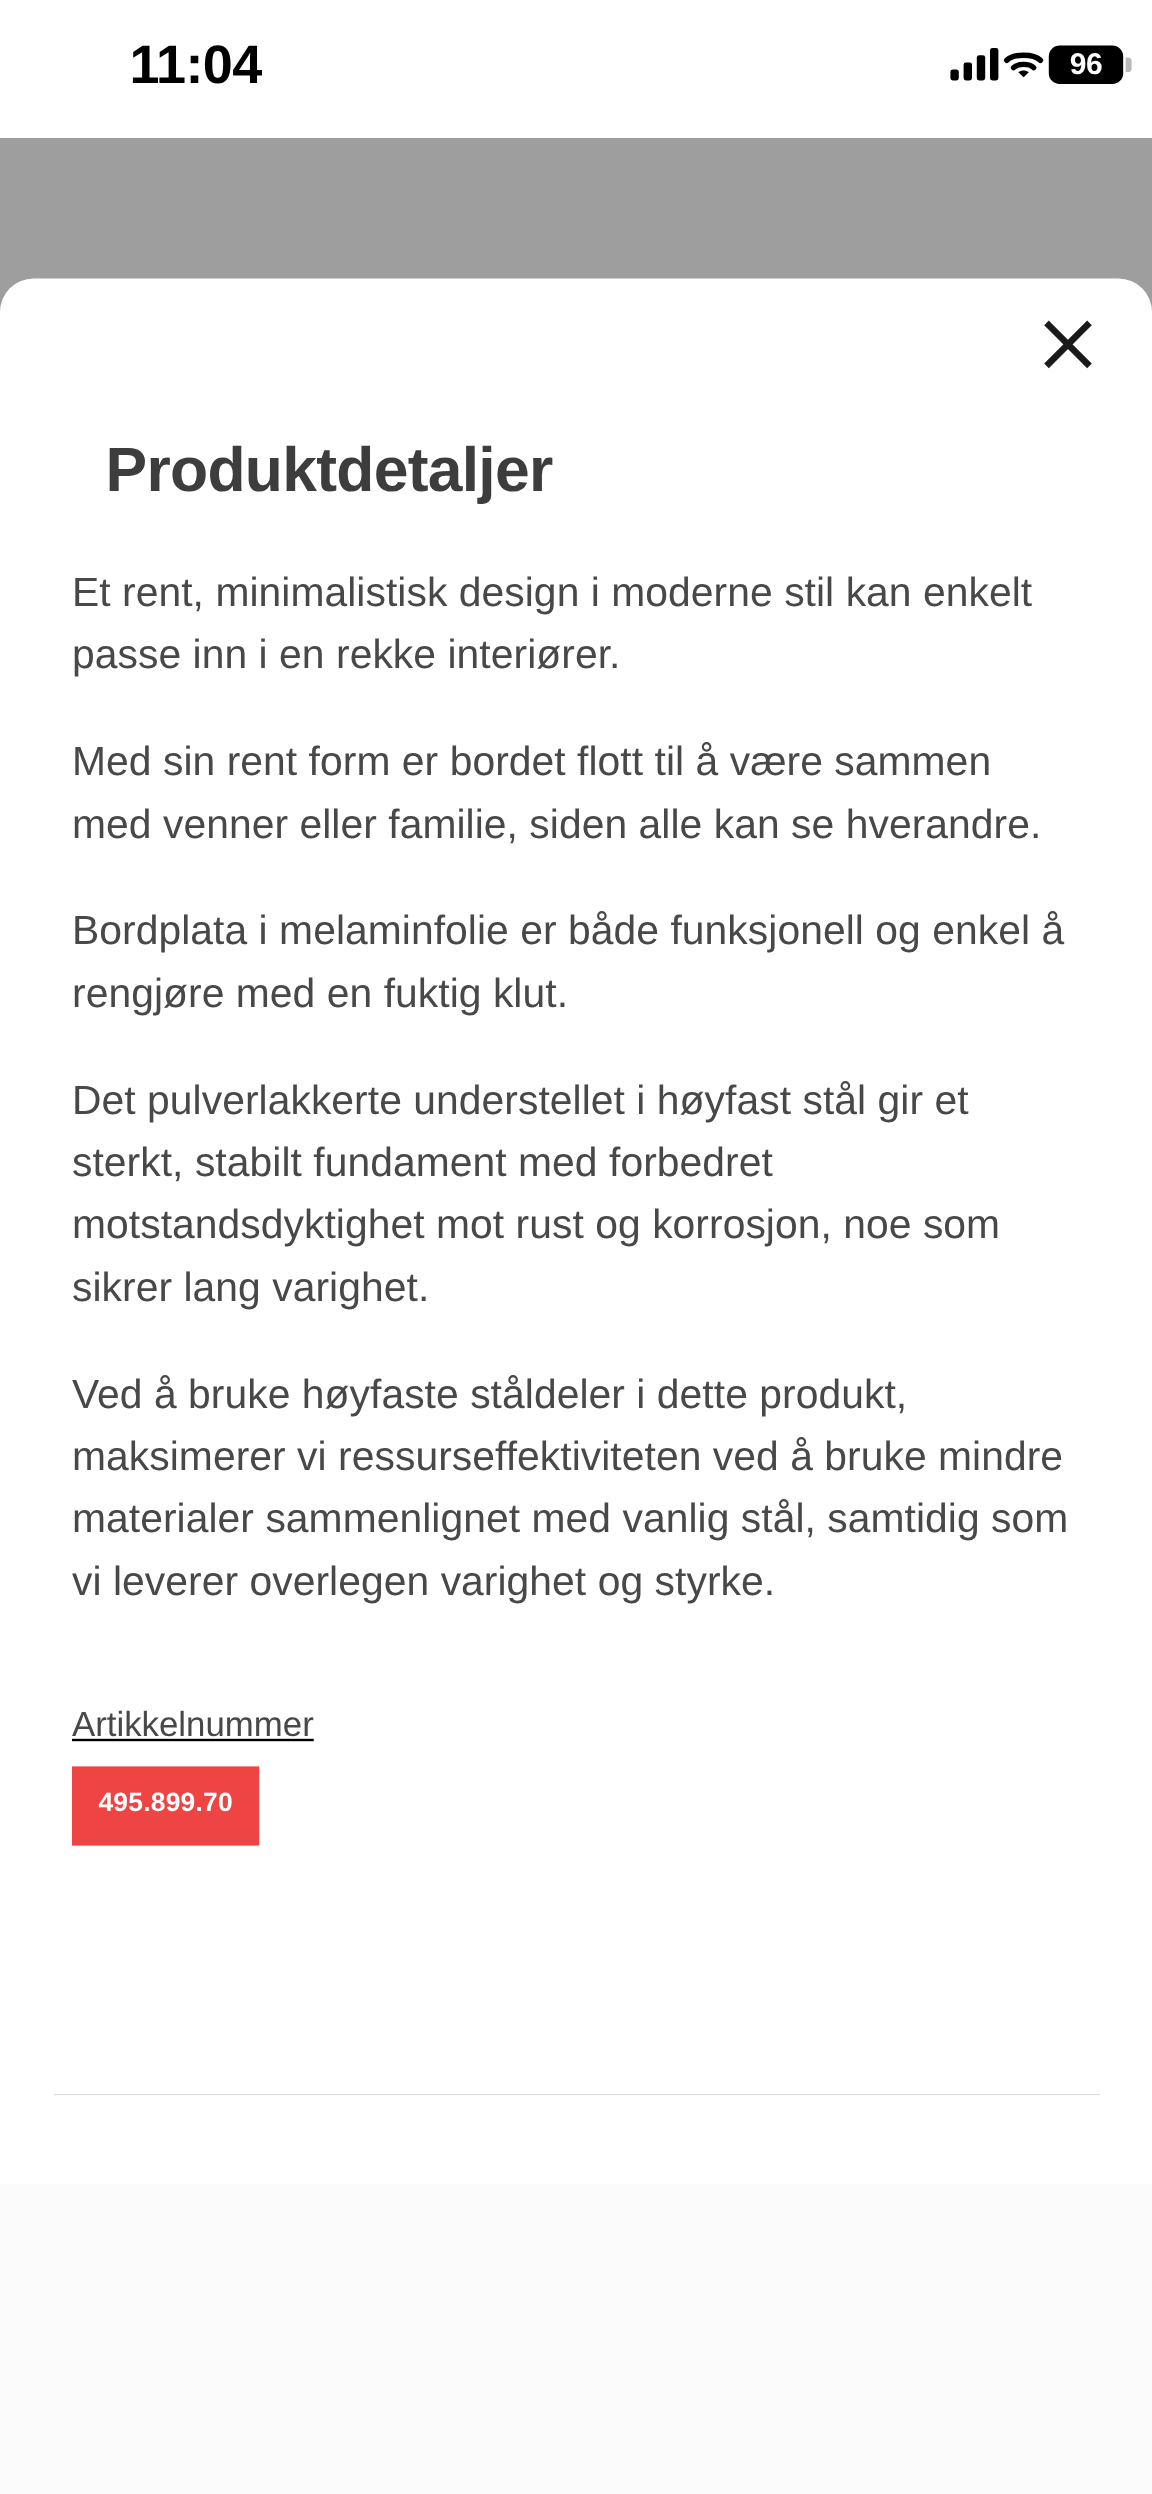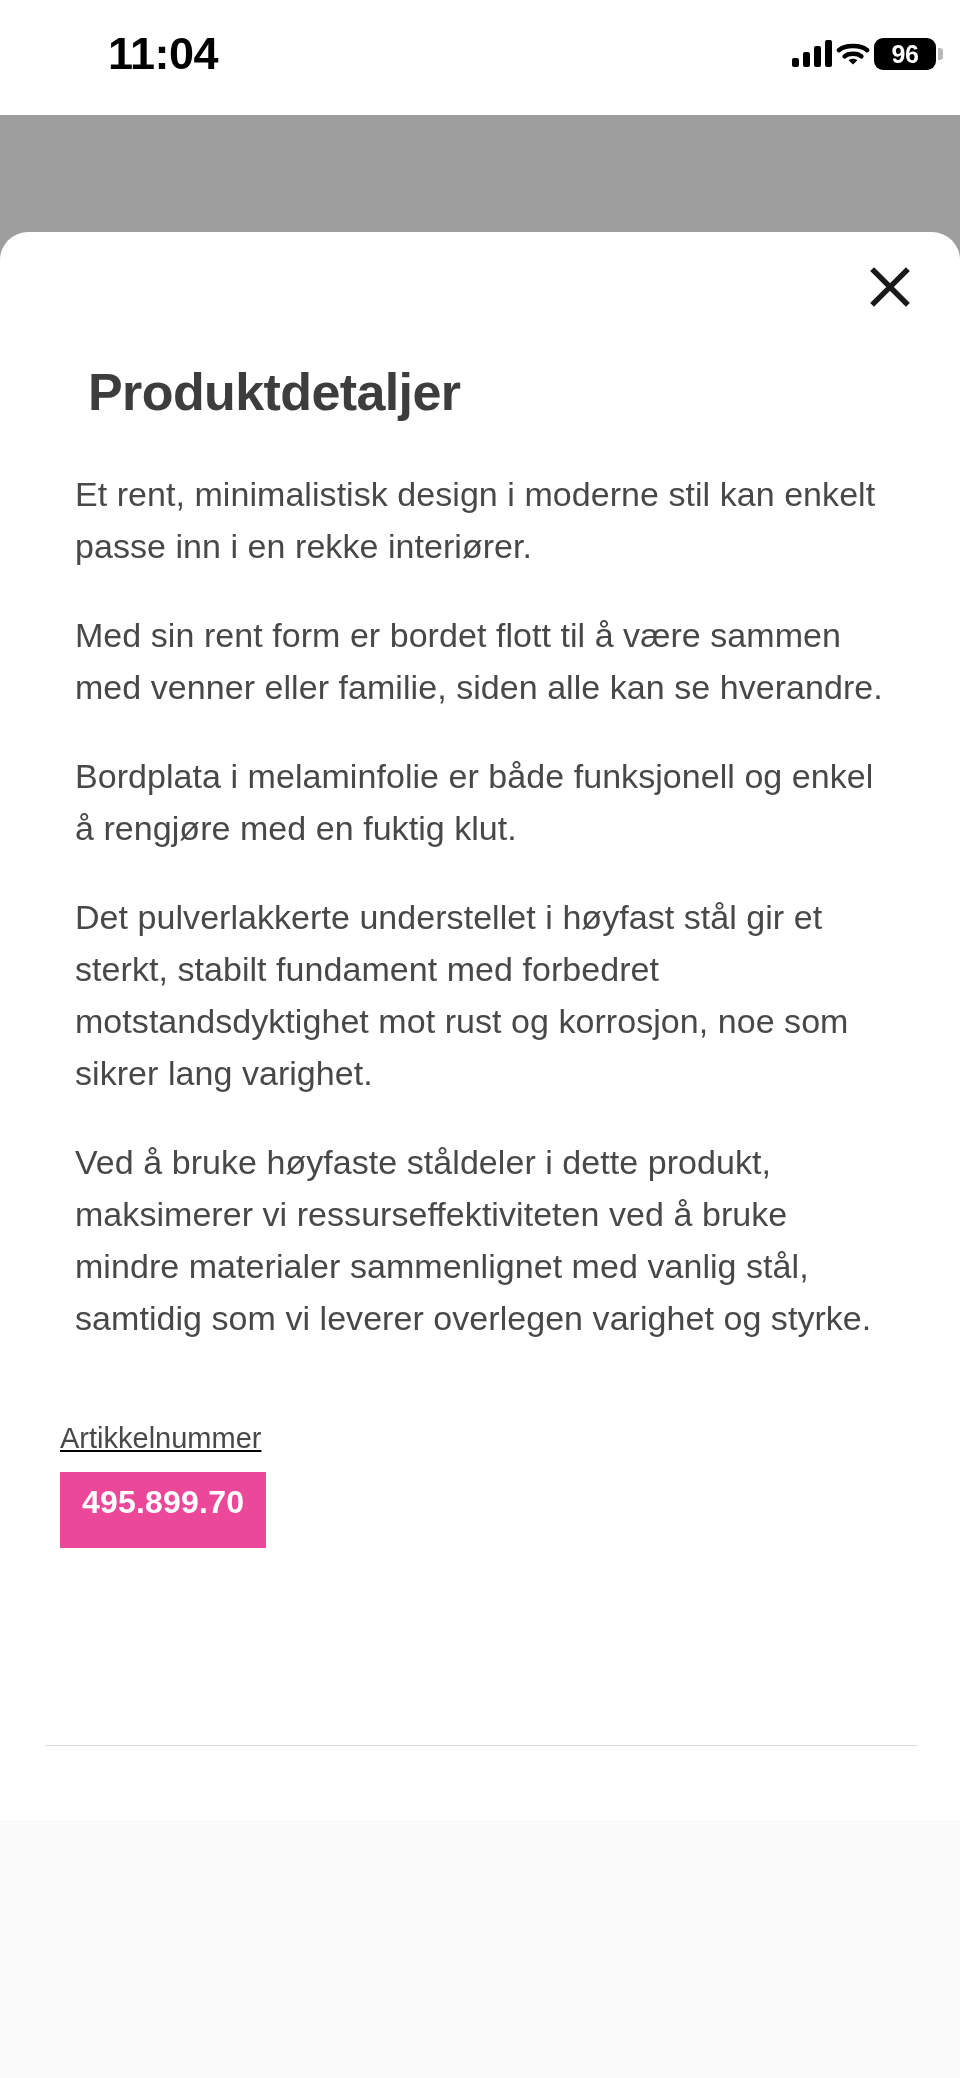--- a/index.html
+++ b/index.html
@@ -162,42 +162,41 @@
     margin-left: 28px;
   }
 
   .body-paragraph {
     font-size: 34px;
     line-height: 52px;
     color: #484848;
     margin-bottom: 37px;
     max-width: 845px;
     letter-spacing: 0.05px;
-    margin-left: 15px;
   }
   .body-paragraph:last-of-type { margin-bottom: 0; }
 
   
   #article-block { margin-top: 76px; text-decoration: underline; }
 
   #article-label {
     font-size: 29px;
     line-height: 36px;
     color: #484848;
     margin-bottom: 16px;
   }
 
   #article-number {
     display: inline-block;
-    background: #ec4899;
+    background: #ef4444;
     color: #ffffff;
-    font-size: 32px;
+    font-size: 22px;
     font-weight: bold;
     line-height: 36px;
-    padding: 12px 22px 28px 22px;
+    padding: 12px 22px 18px 22px;
     letter-spacing: 0.2px;
   }
 
   
   #divider {
     position: absolute;
     left: 45px;
     top: 1745px;
     width: 872px;
     height: 1px;

